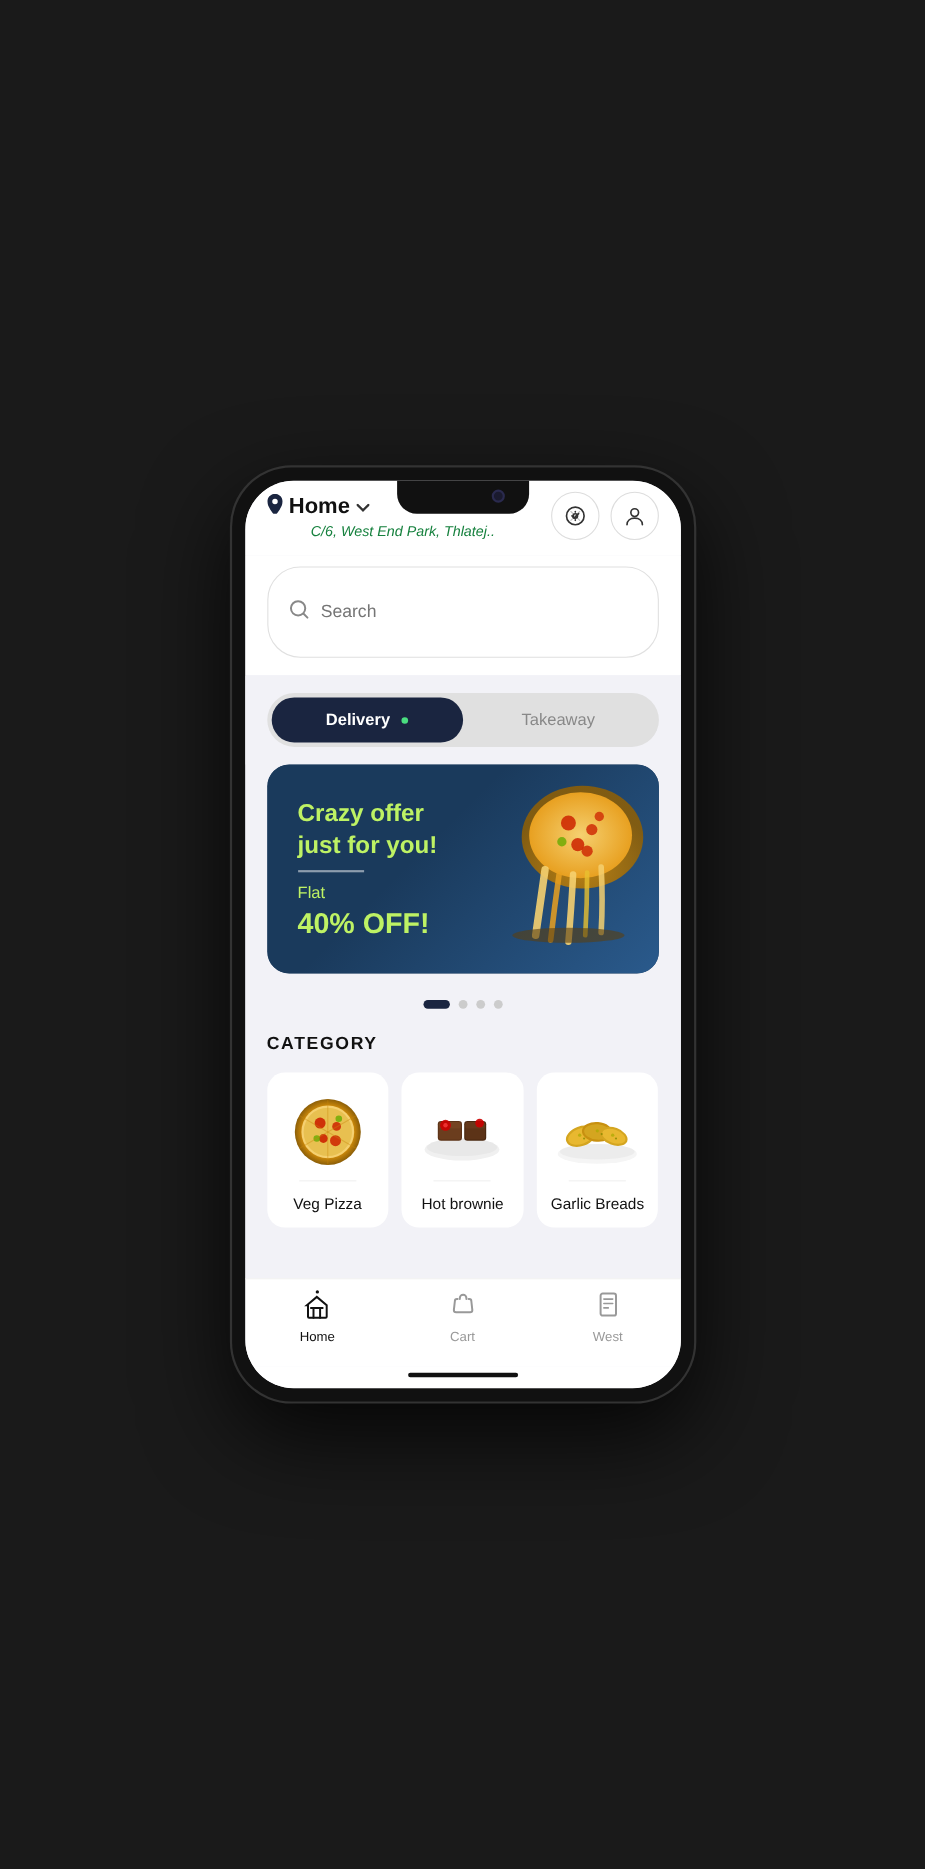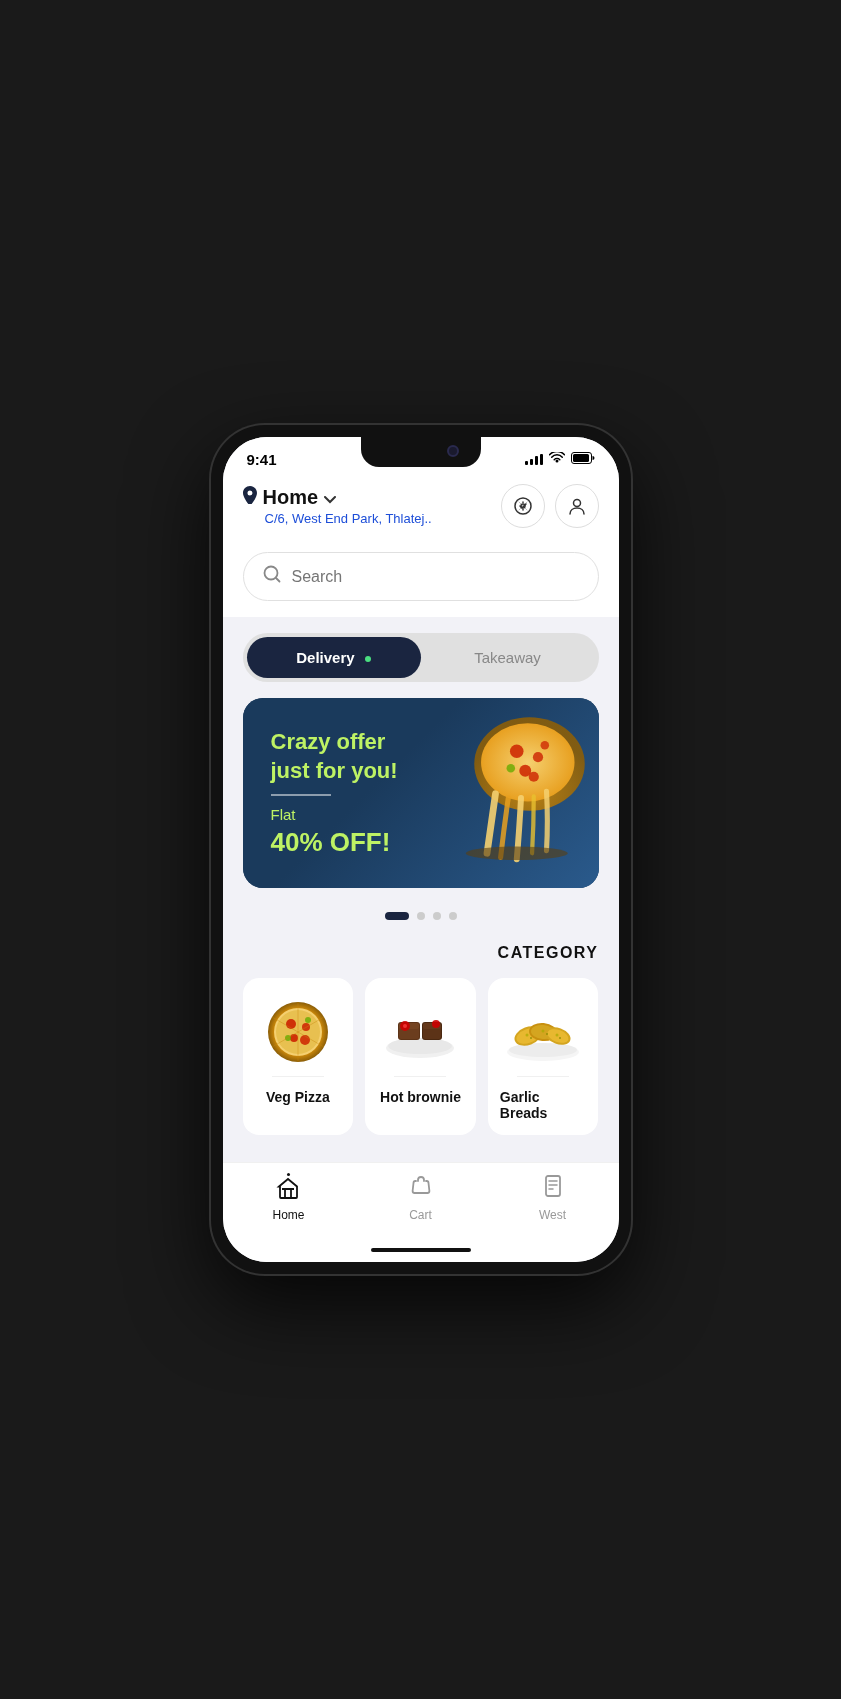--- a/index.html
+++ b/index.html
@@ -100,23 +100,24 @@
     .location-title {
       display: flex;
       align-items: center;
       gap: 6px;
       font-size: 20px;
       font-weight: 700;
       color: #111;
     }
     .location-address {
       font-size: 13px;
-      color: #1d4ed8;
+      color: #15803d;
       margin-top: 2px;
-      margin-left: 22px;
+      margin-left: 40px;
+      font-style: italic;
     }
     .header-actions {
       display: flex;
       gap: 10px;
     }
     .icon-btn {
       width: 44px;
       height: 44px;
       border-radius: 50%;
       border: 1.5px solid #ddd;
@@ -133,21 +134,21 @@
       padding: 10px 20px 16px;
       flex-shrink: 0;
     }
     .search-bar {
       display: flex;
       align-items: center;
       gap: 10px;
       background: #fff;
       border: 1.5px solid #e0e0e0;
       border-radius: 30px;
-      padding: 11px 18px;
+      padding: 28px 18px;
     }
     .search-icon {
       font-size: 18px;
       color: #888;
     }
     .search-input {
       font-size: 16px;
       color: #888;
       border: none;
       outline: none;
@@ -275,21 +276,21 @@
     .dot.active {
       width: 24px;
       border-radius: 4px;
       background: #1a2540;
     }
     
     .category-section {
       padding: 8px 20px 20px;
     }
     .category-title {
-      text-align: right;
+      text-align: left;
       font-size: 16px;
       font-weight: 700;
       letter-spacing: 1.5px;
       color: #111;
       margin-bottom: 16px;
     }
     .category-grid {
       display: grid;
       grid-template-columns: repeat(3, 1fr);
       gap: 12px;
@@ -306,21 +307,21 @@
     }
     .category-image {
       width: 80px;
       height: 70px;
       display: flex;
       align-items: center;
       justify-content: center;
     }
     .category-label {
       font-size: 14px;
-      font-weight: 700;
+      font-weight: 400;
       color: #111;
       text-align: left;
     }
     .category-divider {
       width: 60%;
       height: 1px;
       background: #f0f0f0;
       margin: 2px 0;
     }
     
@@ -381,46 +382,20 @@
   </style>
 </head>
 <body>
 
 <div class="phone-frame">
   <div class="notch">
     <div class="notch-camera"></div>
   </div>
   <div class="phone-screen">
 
-    <div class="status-bar">
-      <span class="status-time">9:41</span>
-      <div class="status-icons">
-        <div class="signal-bars">
-          <div class="signal-bar" style="height:4px;"></div>
-          <div class="signal-bar" style="height:6px;"></div>
-          <div class="signal-bar" style="height:9px;"></div>
-          <div class="signal-bar" style="height:11px;"></div>
-        </div>
-        <span class="wifi-icon">
-          <svg width="16" height="12" viewBox="0 0 16 12">
-            <path d="M8 10.5a1.5 1.5 0 100-3 1.5 1.5 0 000 3z" fill="#000"></path>
-            <path d="M5.2 7.7a4 4 0 015.6 0" stroke="#000" stroke-width="1.5" fill="none" stroke-linecap="round"></path>
-            <path d="M2.7 5.2A7 7 0 0113.3 5.2" stroke="#000" stroke-width="1.5" fill="none" stroke-linecap="round"></path>
-            <path d="M0.5 2.8A10 10 0 0115.5 2.8" stroke="#000" stroke-width="1.5" fill="none" stroke-linecap="round"></path>
-          </svg>
-        </span>
-        <span class="battery-icon">
-          <svg width="24" height="12" viewBox="0 0 24 12">
-            <rect x="0.5" y="0.5" width="20" height="11" rx="2.5" stroke="#000" stroke-width="1" fill="none"></rect>
-            <rect x="2" y="2" width="16" height="8" rx="1.5" fill="#000"></rect>
-            <path d="M21.5 4v4a2 2 0 000-4z" fill="#000"></path>
-          </svg>
-        </span>
-      </div>
-    </div>
 
     <div class="header">
       <div class="location-section">
         <div class="location-title">
           <span>
             <svg width="14" height="18" viewBox="0 0 14 18" fill="#1a2540">
               <path d="M7 0C3.13 0 0 3.13 0 7c0 5.25 7 13 7 13s7-7.75 7-13c0-3.87-3.13-7-7-7zm0 9.5a2.5 2.5 0 110-5 2.5 2.5 0 010 5z"></path>
             </svg>
           </span>
           <strong>Home</strong>

